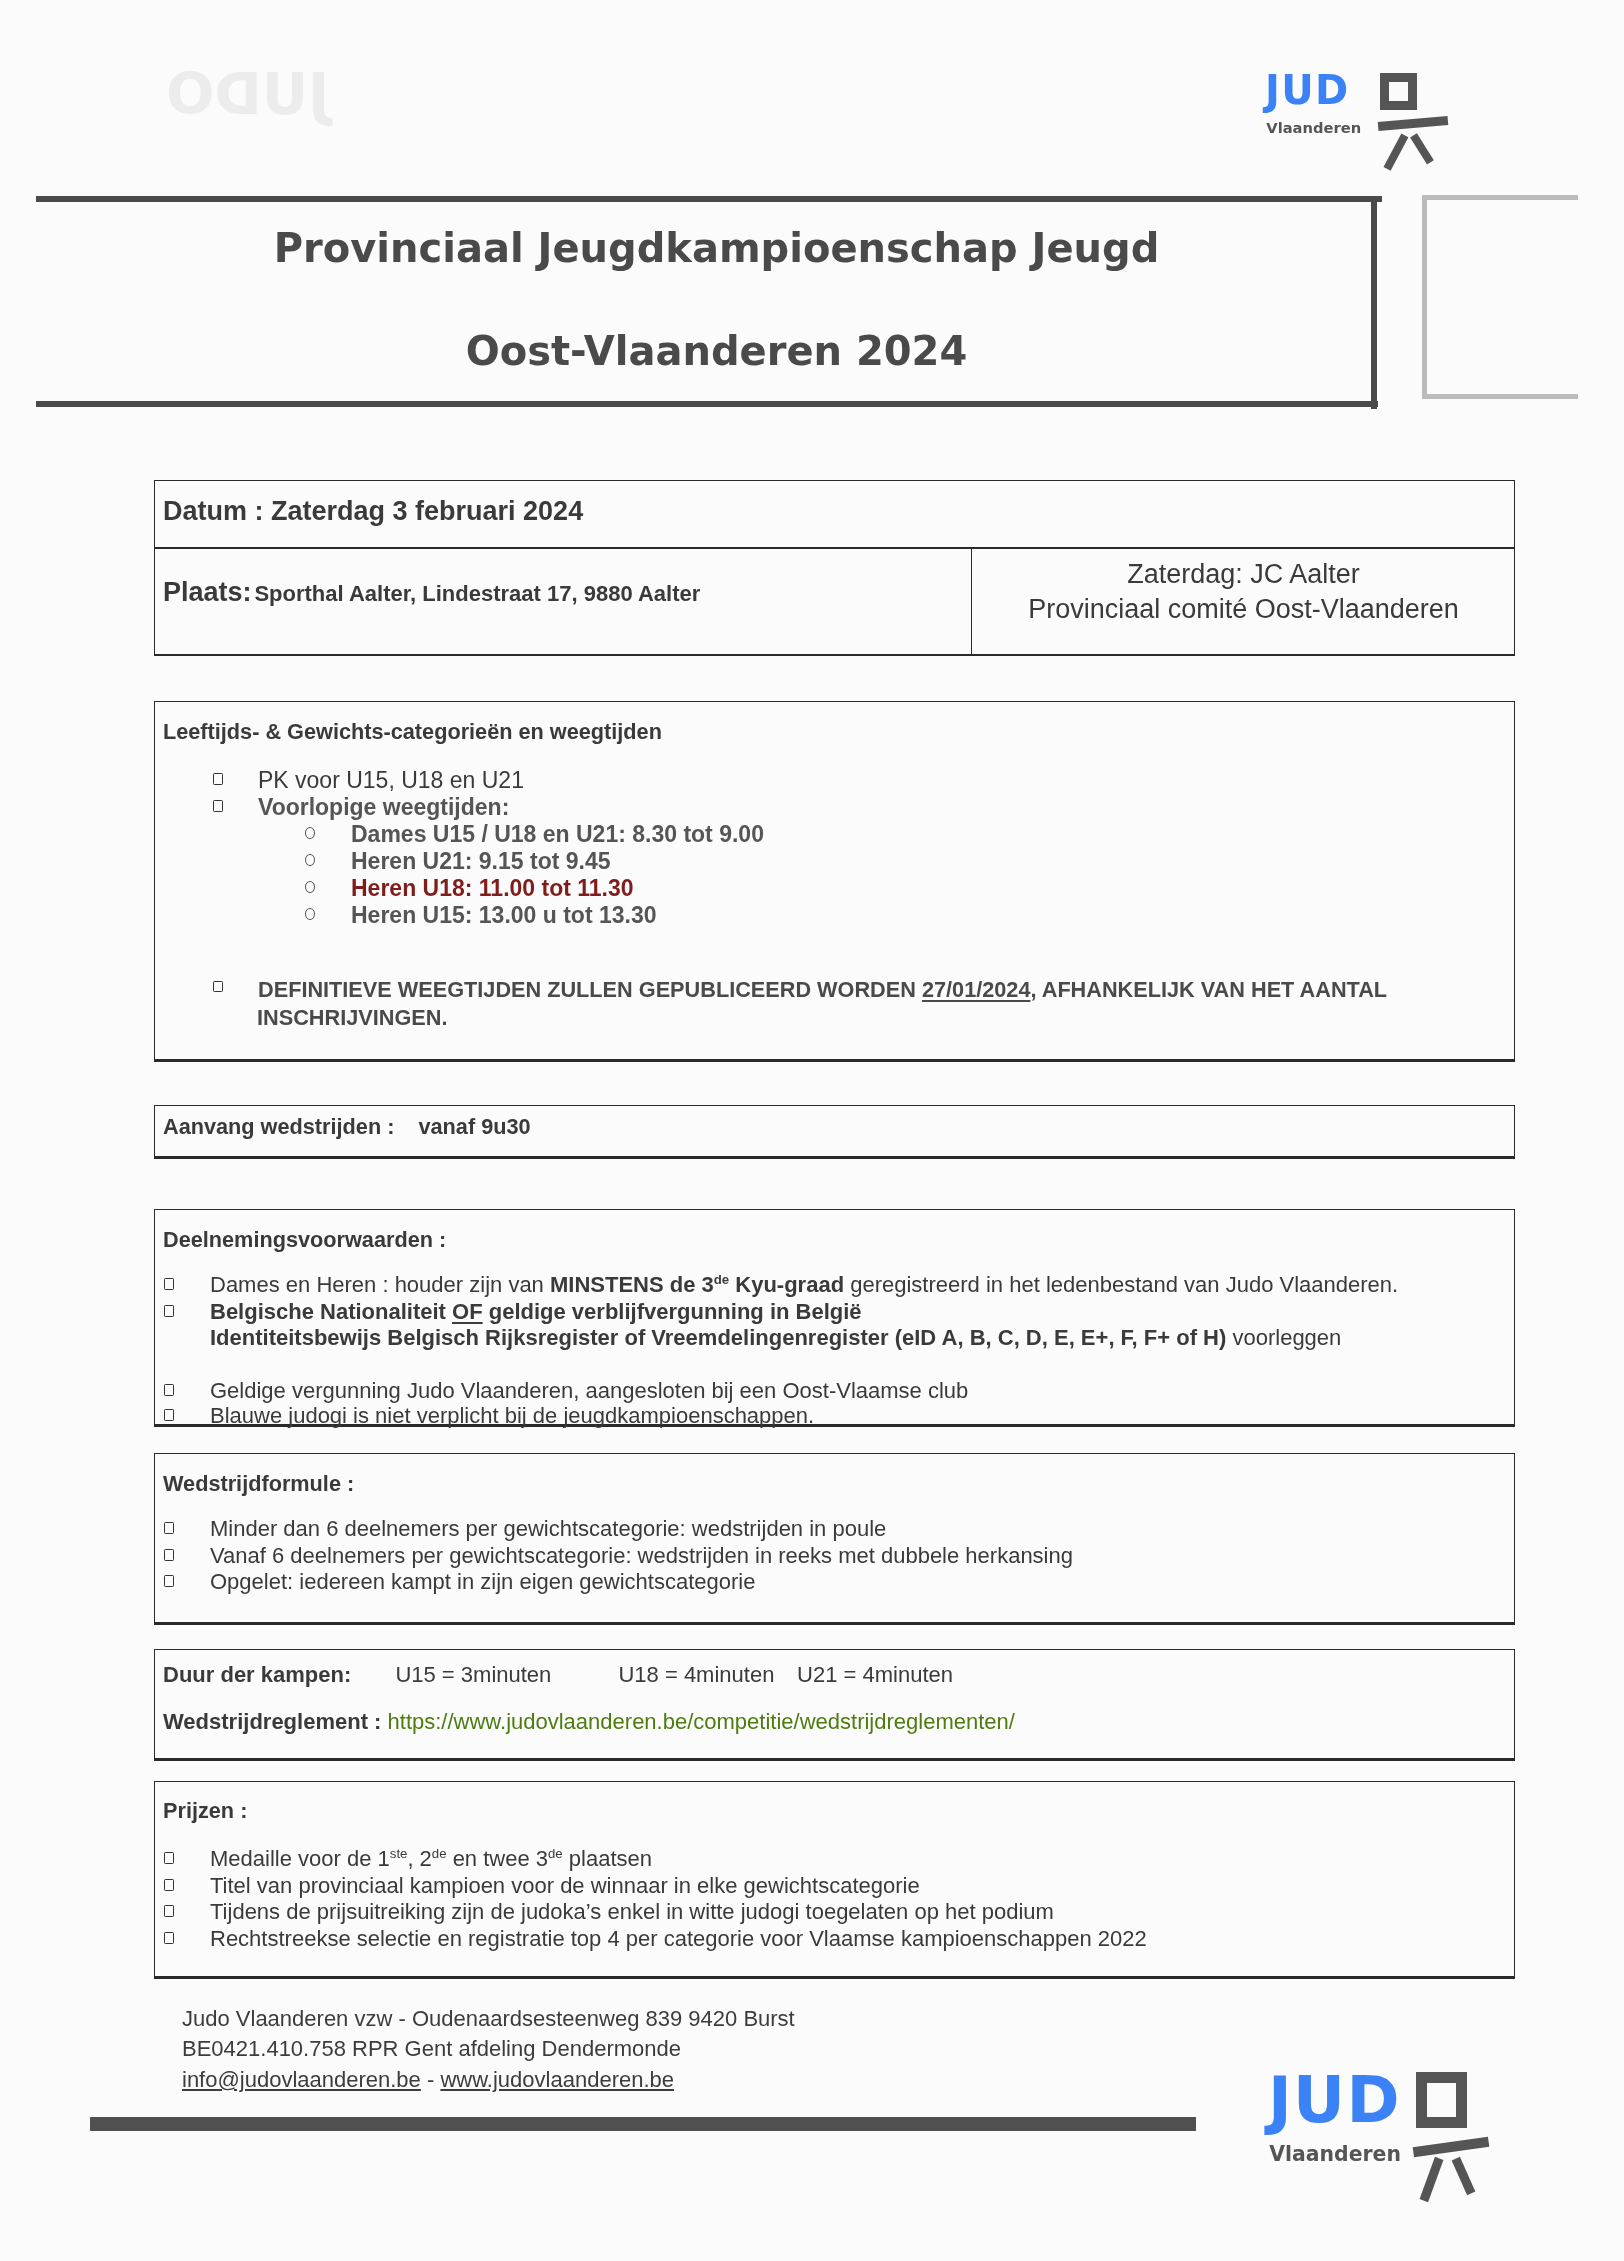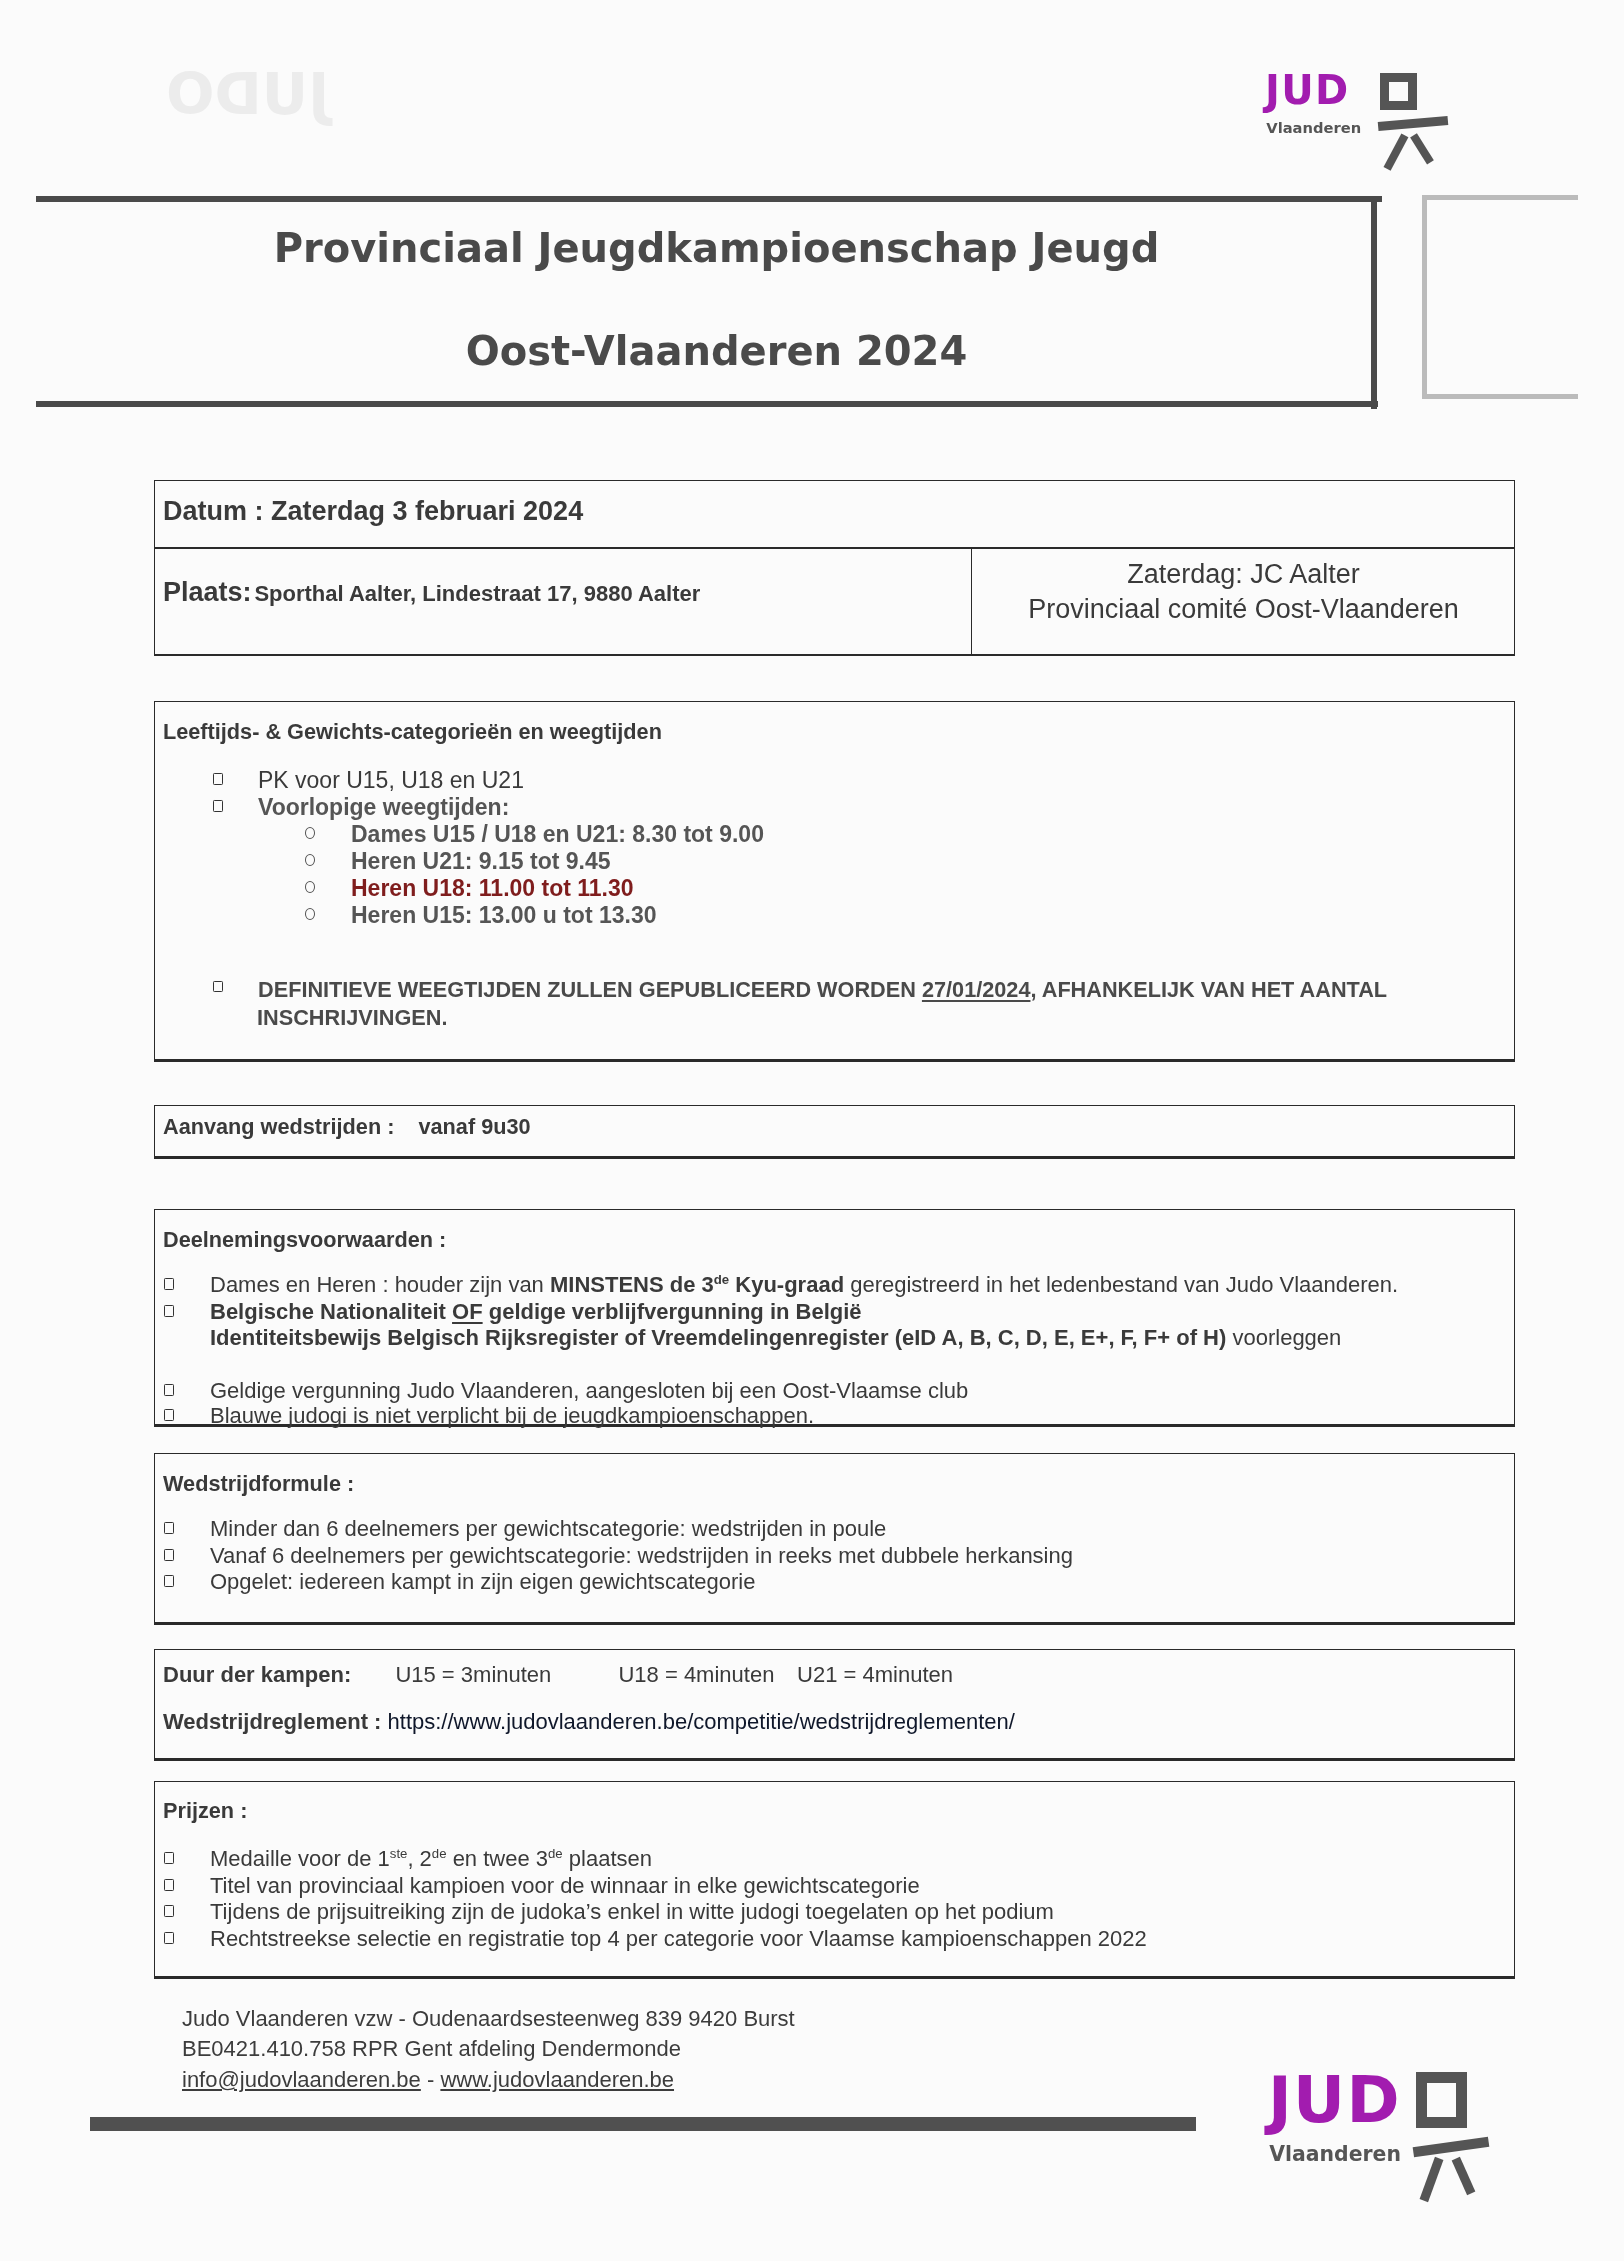--- a/index.html
+++ b/index.html
@@ -8,21 +8,21 @@
     background: #fbfbfb;
     font-family: "Liberation Sans", sans-serif;
     color: #3a3a3a;
   }
   .abs { position: absolute; }
 
   
   .logo { position: absolute; }
   .logo .word {
     font-family: "DejaVu Sans", sans-serif; font-weight: bold;
-    color: #a21caf; letter-spacing: 1.3px; line-height: 1;
+    color: #3b82f6; letter-spacing: 1.3px; line-height: 1;
   }
   .logo .sub {
     font-family: "DejaVu Sans", sans-serif; font-weight: bold;
     color: #555;
   }
   .logo .sq { position: absolute; border: solid #555; box-sizing: border-box; }
   .logo .bar { position: absolute; background: #555; }
 
   
   .title-bar { position: absolute; background: #4a4a4a; }
@@ -185,21 +185,21 @@
 
 <div class="box" style="left:154px; top:1649px; width:1361px; height:112px;"></div>
 <div class="t" style="left:163px; top:1662px; font-size:22px;">
   <b>Duur der kampen:</b>
   <span style="margin-left:38px;">U15 = 3minuten</span>
   <span style="margin-left:61px;">U18 = 4minuten</span>
   <span style="margin-left:16.6px;">U21 = 4minuten</span>
 </div>
 <div class="t" style="left:163px; top:1709px; font-size:22px;">
   <b>Wedstrijdreglement :</b>
-  <a style="color:#0f172a; text-decoration:none;">https://www.judovlaanderen.be/competitie/wedstrijdreglementen/</a>
+  <a style="color:#4d7c0f; text-decoration:none;">https://www.judovlaanderen.be/competitie/wedstrijdreglementen/</a>
 </div>
 
 <div class="box" style="left:154px; top:1781px; width:1361px; height:198px;"></div>
 <div class="t label-bold" style="left:163px; top:1798px; font-size:21.7px;">Prijzen :</div>
 <div class="li" style="left:164px; top:1846px;">
   <span class="bullet-sq b"></span>
   <span class="txt" style="left:46px; font-size:22px;">
     <span>Medaille voor de 1</span><sup>ste</sup><span>, 2</span><sup>de</sup><span> en twee 3</span><sup>de</sup><span> plaatsen</span>
   </span>
 </div>

